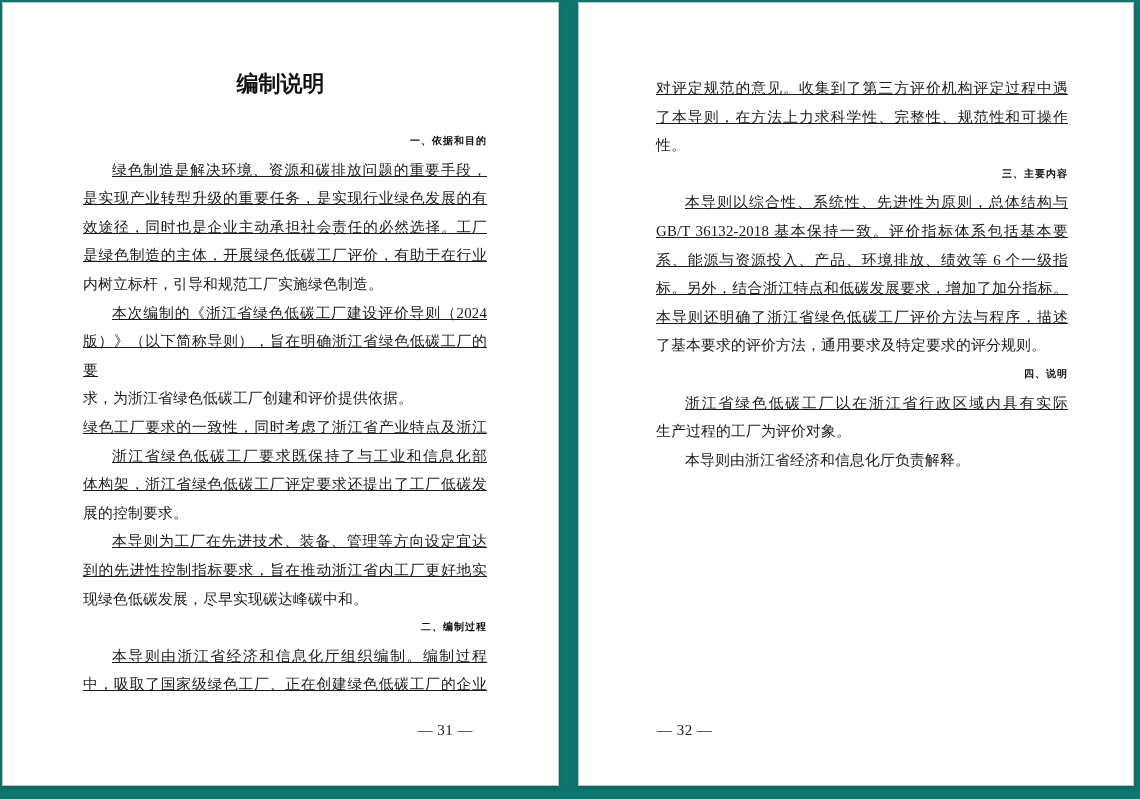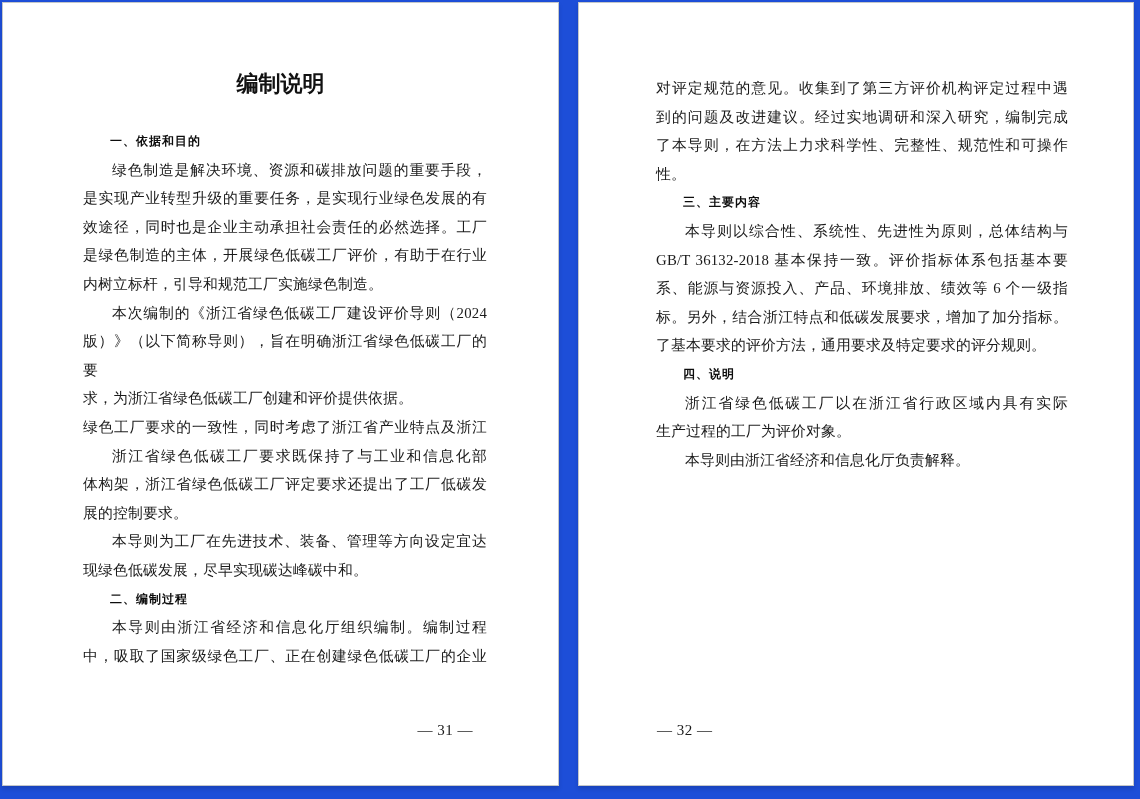--- a/index.html
+++ b/index.html
@@ -5,21 +5,21 @@
   html, body {
     margin: 0;
     padding: 0;
     background: #e9eaea;
     font-family: "Liberation Serif", "DejaVu Serif", serif;
   }
   .canvas {
     position: relative;
     width: 1140px;
     height: 799px;
-    background: #1d4ed8;
+    background: #0f766e;
     overflow: hidden;
   }
   .page {
     position: absolute;
     top: 2px;
     height: 784px;
     background: #ffffff;
     border: 1px solid #c4c7c9;
     box-shadow: 0 3px 4px rgba(0,0,0,0.14);
     box-sizing: border-box;
@@ -47,30 +47,30 @@
   .content-left  { top: 124px; left: 80px; width: 404px; }
   .content-right { top: 71px;  left: 77px; width: 412px; }
 
   .line {
     font-size: 14.8px;
     line-height: 28.6px;
     text-align: justify;
     letter-spacing: 0.2px;
     white-space: normal;
   }
-  .line.just { text-align-last: justify; }
+  .line.just { text-align-last: justify; text-decoration: underline; }
   .line.indent { text-indent: 29px; }
   .line.heading {
     font-family: "Liberation Sans", "DejaVu Sans", sans-serif;
     font-weight: bold;
-    font-size: 12px;
+    font-size: 10px;
     letter-spacing: 1px;
     color: #0d0d0d;
     text-indent: 27px;
-    text-align: left;
+    text-align: right;
   }
   .page-num {
     position: absolute;
     top: 717px;
     font-size: 15px;
     line-height: 20px;
     color: #1a1a1a;
     letter-spacing: 0.5px;
   }
   .page-num-left  { right: 85px; text-align: center; }
@@ -91,39 +91,40 @@
         <div class="line just">是绿色制造的主体，开展绿色低碳工厂评价，有助于在行业</div>
         <div class="line">内树立标杆，引导和规范工厂实施绿色制造。</div>
         <div class="line indent just">本次编制的《浙江省绿色低碳工厂建设评价导则（2024</div>
         <div class="line just">版）》（以下简称导则），旨在明确浙江省绿色低碳工厂的要</div>
         <div class="line">求，为浙江省绿色低碳工厂创建和评价提供依据。</div>
         <div class="line just">绿色工厂要求的一致性，同时考虑了浙江省产业特点及浙江</div>
         <div class="line indent just">浙江省绿色低碳工厂要求既保持了与工业和信息化部</div>
         <div class="line just">体构架，浙江省绿色低碳工厂评定要求还提出了工厂低碳发</div>
         <div class="line">展的控制要求。</div>
         <div class="line indent just">本导则为工厂在先进技术、装备、管理等方向设定宜达</div>
+        <div class="line just">到的先进性控制指标要求，旨在推动浙江省内工厂更好地实</div>
         <div class="line">现绿色低碳发展，尽早实现碳达峰碳中和。</div>
         <div class="line heading">二、编制过程</div>
         <div class="line indent just">本导则由浙江省经济和信息化厅组织编制。编制过程</div>
         <div class="line just">中，吸取了国家级绿色工厂、正在创建绿色低碳工厂的企业</div>
       </div>
     <div class="page-num page-num-left">— 31 —</div>
   </div>
 
   <div class="page page-right">
     <div class="content content-right">
         <div class="line just">对评定规范的意见。收集到了第三方评价机构评定过程中遇</div>
-        <div class="line just">到的问题及改进建议。经过实地调研和深入研究，编制完成</div>
         <div class="line just">了本导则，在方法上力求科学性、完整性、规范性和可操作</div>
         <div class="line">性。</div>
         <div class="line heading">三、主要内容</div>
         <div class="line indent just">本导则以综合性、系统性、先进性为原则，总体结构与</div>
         <div class="line just">GB/T 36132-2018 基本保持一致。评价指标体系包括基本要</div>
         <div class="line just">系、能源与资源投入、产品、环境排放、绩效等 6 个一级指</div>
         <div class="line just">标。另外，结合浙江特点和低碳发展要求，增加了加分指标。</div>
+        <div class="line just">本导则还明确了浙江省绿色低碳工厂评价方法与程序，描述</div>
         <div class="line">了基本要求的评价方法，通用要求及特定要求的评分规则。</div>
         <div class="line heading">四、说明</div>
         <div class="line indent just">浙江省绿色低碳工厂以在浙江省行政区域内具有实际</div>
         <div class="line">生产过程的工厂为评价对象。</div>
         <div class="line indent">本导则由浙江省经济和信息化厅负责解释。</div>
       </div>
     <div class="page-num page-num-right">— 32 —</div>
   </div>
 
 </div>

